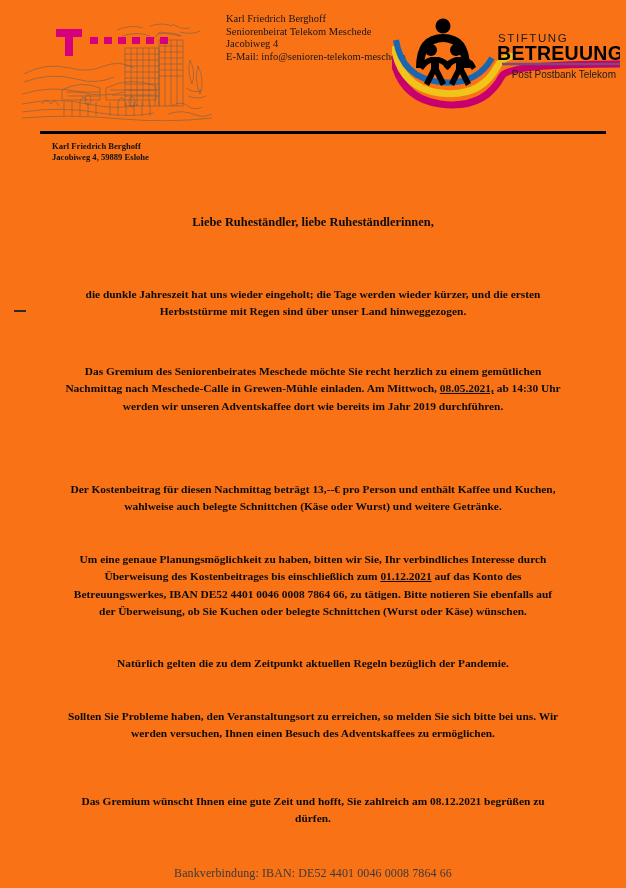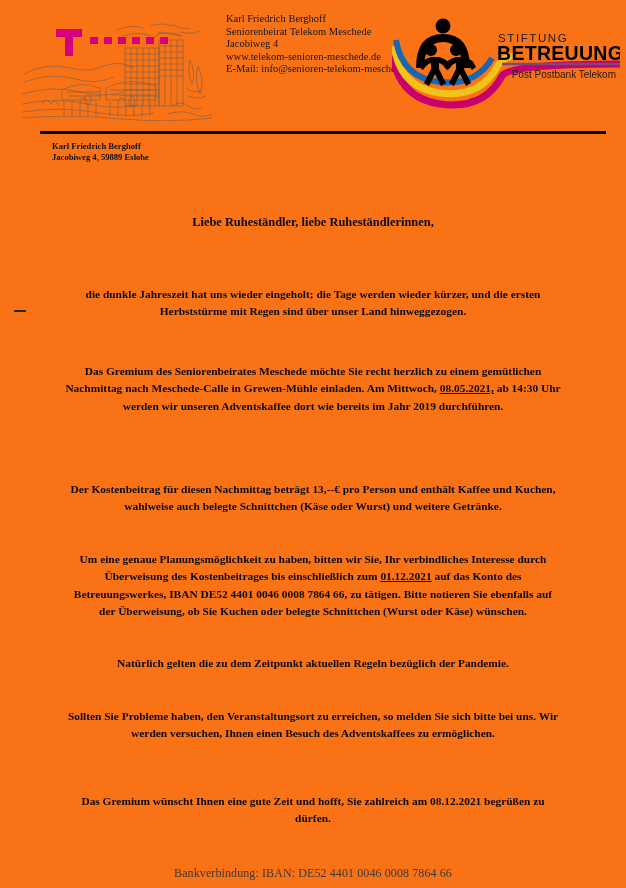--- a/index.html
+++ b/index.html
@@ -178,21 +178,20 @@
         <rect x="78" y="10" width="8" height="7"></rect>
         <rect x="92" y="10" width="8" height="7"></rect>
         <rect x="106" y="10" width="8" height="7"></rect>
       </g>
     </svg>
 
     <div class="address-block">
       <div>Karl Friedrich Berghoff</div>
       <div>Seniorenbeirat Telekom Meschede</div>
       <div>Jacobiweg 4</div>
-      <div>www.telekom-senioren-meschede.de</div>
       <div>E-Mail: info@senioren-telekom-meschede</div>
     </div>
 
     <svg class="bw-logo" viewBox="0 0 228 96">
 
       <g fill="none" stroke-linecap="butt">
         <path d="M0 38 q6 46 48 52 q44 6 62 -28 q6 -12 118 -12" stroke="#c8006e" stroke-width="7"></path>
         <path d="M2 32 q6 42 46 47 q40 5 57 -26 q6 -11 18 -11" stroke="#f0c419" stroke-width="7"></path>
         <path d="M4 26 q6 38 44 42 q36 4 52 -24" stroke="#1b66b0" stroke-width="6"></path>
         <path d="M110 50 h118" stroke="#7a4a7a" stroke-width="2.5"></path>

